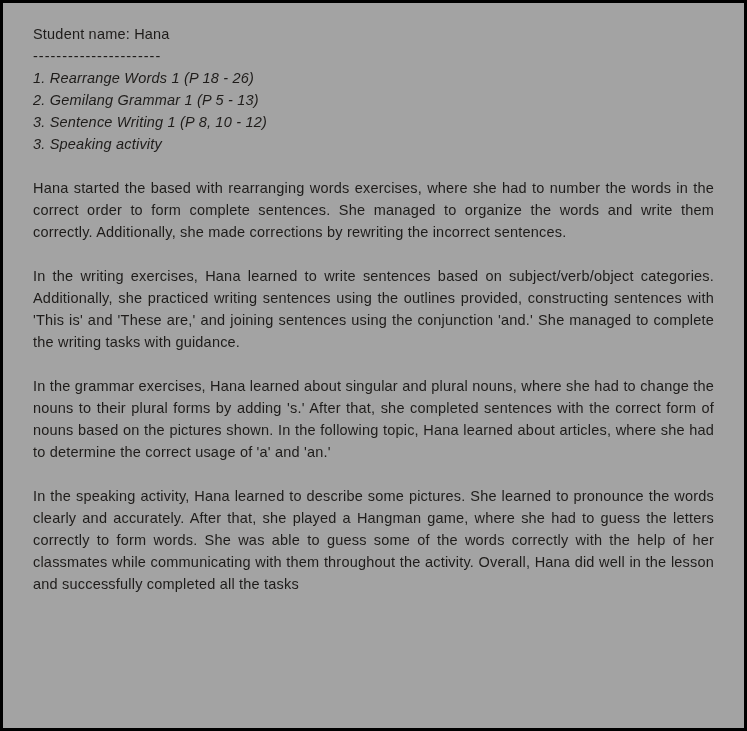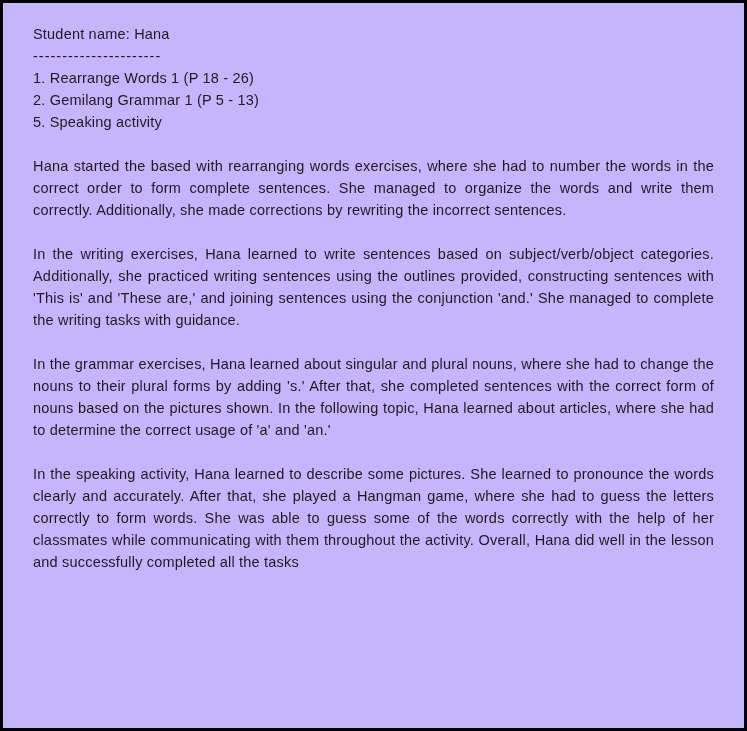--- a/index.html
+++ b/index.html
@@ -5,21 +5,21 @@
   html, body {
     margin: 0;
     padding: 0;
     background: #ffffff;
   }
   .page {
     box-sizing: border-box;
     width: 747px;
     height: 731px;
     border: 3px solid #000000;
-    background: #c4b5fd;
+    background: #a3a3a3;
     padding: 20px 30px 20px 30px;
     overflow: hidden;
     font-family: "Liberation Sans", "DejaVu Sans", sans-serif;
     color: #1e1c1a;
     font-size: 14.5px;
     line-height: 22px;
     letter-spacing: 0.2px;
   }
   .header-line {
     white-space: pre-wrap;
@@ -29,20 +29,21 @@
     letter-spacing: 1px;
   }
   .textbook-list {
     margin: 0;
     padding: 0;
     list-style: none;
   }
   .textbook-list li {
     margin: 0;
     padding: 0;
+    font-style: italic;
   }
   .para {
     margin: 22px 0 0 0;
     text-align: justify;
     text-justify: inter-word;
   }
   .para:last-child {
     margin-bottom: 16px;
   }
 </style>
@@ -52,21 +53,22 @@
 <div class="page">
 
   <div class="header-line">Student name: Hana</div>
 
   <div class="header-line divider">----------------------</div>
 
 
   <ul class="textbook-list">
     <li>1. Rearrange Words 1 (P 18 - 26)</li>
     <li>2. Gemilang Grammar 1 (P 5 - 13)</li>
-    <li>5. Speaking activity</li>
+    <li>3. Sentence Writing 1 (P 8, 10 - 12)</li>
+    <li>3. Speaking activity</li>
   </ul>
 
   <p class="para">Hana started the based with rearranging words exercises, where she had to number the words in the correct order to form complete sentences. She managed to organize the words and write them correctly. Additionally, she made corrections by rewriting the incorrect sentences.</p>
 
   <p class="para">In the writing exercises, Hana learned to write sentences based on subject/verb/object categories. Additionally, she practiced writing sentences using the outlines provided, constructing sentences with 'This is' and 'These are,' and joining sentences using the conjunction 'and.' She managed to complete the writing tasks with guidance.</p>
 
   <p class="para">In the grammar exercises, Hana learned about singular and plural nouns, where she had to change the nouns to their plural forms by adding 's.' After that, she completed sentences with the correct form of nouns based on the pictures shown. In the following topic, Hana learned about articles, where she had to determine the correct usage of 'a' and 'an.'</p>
 
   <p class="para">In the speaking activity, Hana learned to describe some pictures. She learned to pronounce the words clearly and accurately. After that, she played a Hangman game, where she had to guess the letters correctly to form words. She was able to guess some of the words correctly with the help of her classmates while communicating with them throughout the activity. Overall, Hana did well in the lesson and successfully completed all the tasks</p>
 

